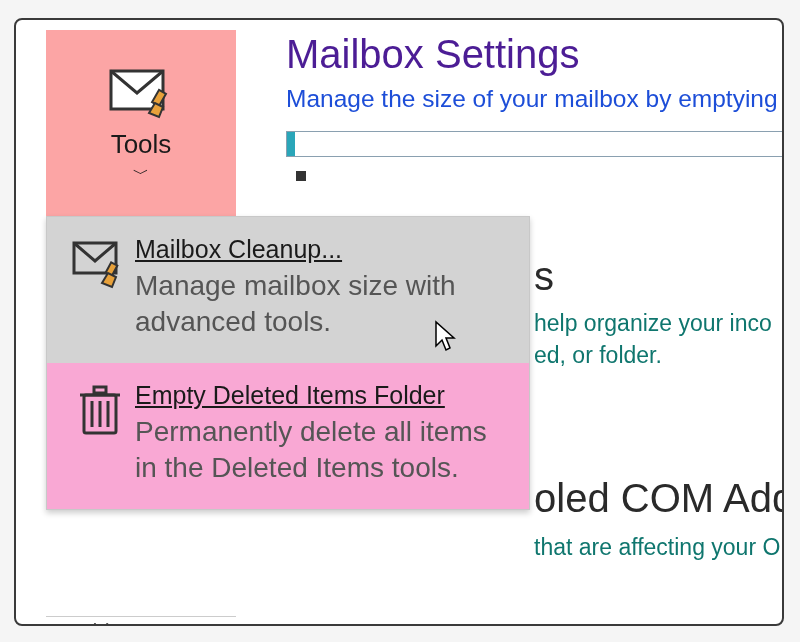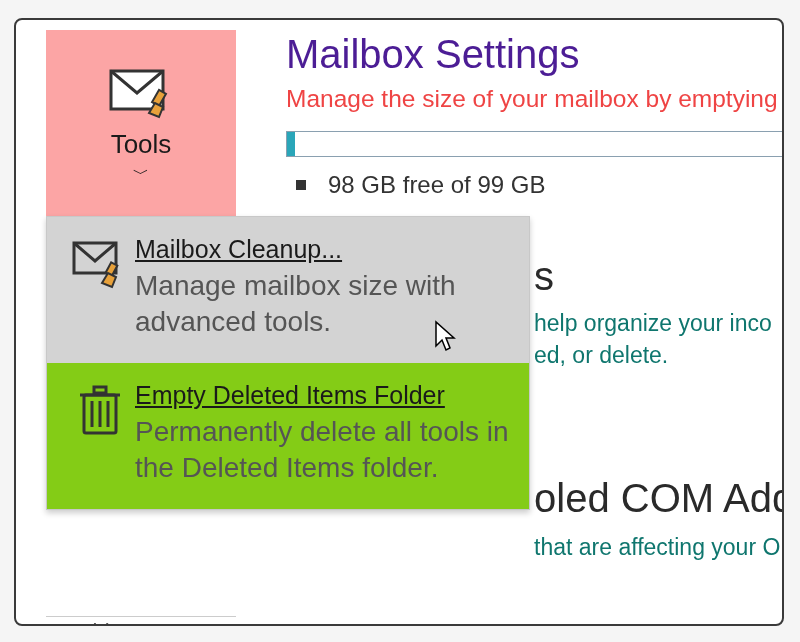--- a/index.html
+++ b/index.html
@@ -31,21 +31,21 @@
     color: #333;
   }
   .page-title {
     font-size: 40px;
     font-weight: 300;
     color: #4c1d95;
     margin: 0 0 8px 0;
   }
   .page-sub {
     font-size: 24.5px;
-    color: #ef4444;
+    color: #1d4ed8;
     margin-bottom: 18px;
     white-space: nowrap;
   }
   .progress-wrap {
     margin-top: 4px;
     margin-bottom: 10px;
   }
   .progress {
     width: 520px;
     height: 26px;
@@ -115,21 +115,21 @@
     top: 196px;
     width: 484px;
     background: #fff;
     border: 1px solid #c8c8c8;
     box-shadow: 0 3px 6px rgba(0,0,0,0.2);
   }
   .menu-item {
     display: flex;
     align-items: flex-start;
     padding: 18px 18px 22px 18px;
-    background: #84cc16;
+    background: #f9a8d4;
   }
   .menu-item.hover {
     background: #d3d3d3;
   }
   .mi-icon {
     width: 70px;
     flex: 0 0 70px;
     display: flex;
     justify-content: center;
     padding-top: 2px;
@@ -175,27 +175,26 @@
   <div class="content">
     <div class="page-title">Mailbox Settings</div>
     <div class="page-sub">Manage the size of your mailbox by emptying </div>
     <div class="progress-wrap">
       <div class="progress">
         <div class="progress-fill"></div>
       </div>
     </div>
     <div class="storage-line">
       <span class="bullet"></span>
-      <span>98 GB free of 99 GB</span>
     </div>
   </div>
 
   <div class="bg-head" style="left:518px; top:234px;">s</div>
   <div class="bg-text" style="left:518px; top:290px;">help organize your inco</div>
-  <div class="bg-text" style="left:518px; top:322px;">ed, or delete.</div>
+  <div class="bg-text" style="left:518px; top:322px;">ed, or folder.</div>
   <div class="bg-head" style="left:518px; top:456px;">oled COM Add-</div>
   <div class="bg-text" style="left:518px; top:514px;">that are affecting your O</div>
 
   <div class="tools-btn">
     <span class="envelope-icon">
       <svg width="72" height="54" viewBox="0 0 72 54">
         <rect x="6" y="6" width="52" height="38" fill="#fff" stroke="#333" stroke-width="3"></rect>
         <polyline points="6,6 32,28 58,6" fill="none" stroke="#333" stroke-width="3"></polyline>
         <g>
           <rect x="50" y="26" width="8" height="14" fill="#e8a13a" stroke="#333" stroke-width="2" transform="rotate(30 54 33)"></rect>
@@ -230,21 +229,21 @@
           <rect x="8" y="12" width="32" height="38" rx="2" fill="none" stroke="#333" stroke-width="3"></rect>
           <line x1="4" y1="12" x2="44" y2="12" stroke="#333" stroke-width="3"></line>
           <rect x="18" y="4" width="12" height="6" fill="none" stroke="#333" stroke-width="3"></rect>
           <line x1="16" y1="18" x2="16" y2="44" stroke="#333" stroke-width="3"></line>
           <line x1="24" y1="18" x2="24" y2="44" stroke="#333" stroke-width="3"></line>
           <line x1="32" y1="18" x2="32" y2="44" stroke="#333" stroke-width="3"></line>
         </svg>
       </div>
       <div class="mi-text">
         <div class="mi-title">Empty Deleted Items Folder</div>
-        <div class="mi-desc">Permanently delete all tools in the Deleted Items folder.</div>
+        <div class="mi-desc">Permanently delete all items in the Deleted Items tools.</div>
       </div>
     </div>
 
 
   </div>
 
   <div class="sidebar-stub">Auu-iris</div>
 
   <div class="cursor">
     <svg width="24" height="32" viewBox="0 0 24 32">

